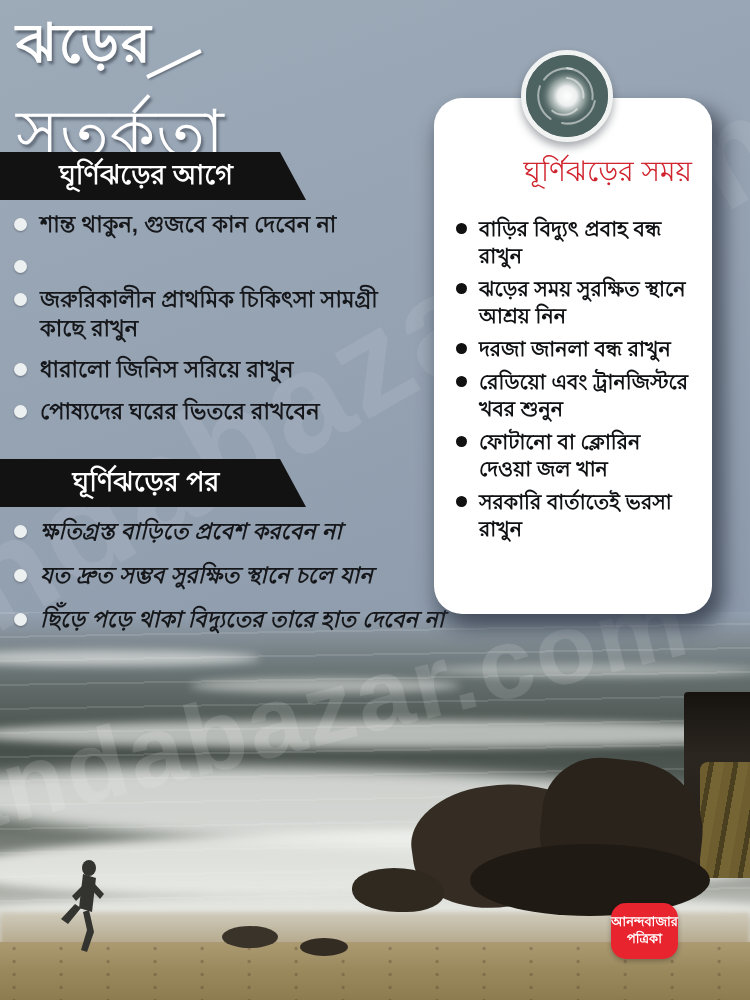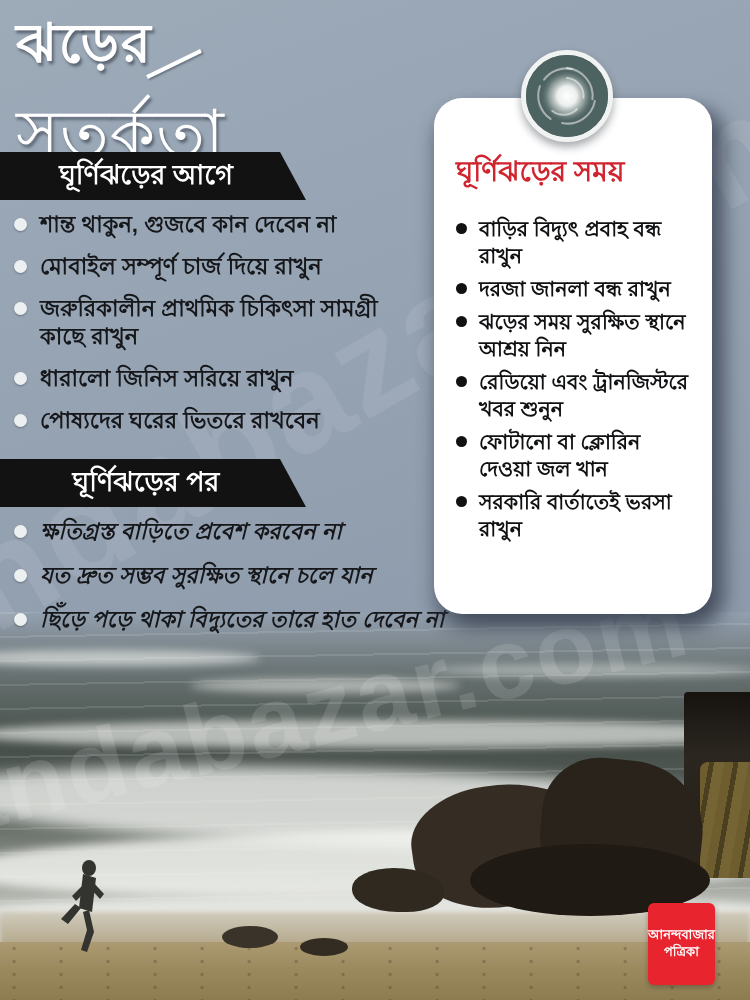--- a/index.html
+++ b/index.html
@@ -30,21 +30,21 @@
   .list{position:absolute;margin:0;padding:0;list-style:none;display:flex;flex-direction:column;z-index:3;}
   .list-before{left:14px;top:211px;width:412px;gap:13px;}
   .list-after{left:14px;top:518px;width:440px;gap:15px;font-style:italic;}
   .item{display:flex;gap:13px;font-size:22.5px;font-weight:bold;color:#15171a;line-height:1.28;}
   .dot{flex:0 0 auto;width:13px;height:13px;border-radius:50%;background:#edf0f1;margin-top:7px;
     box-shadow:0 1px 2px rgba(20,25,35,0.35);}
   
   .card{position:absolute;left:434px;top:98px;width:278px;height:516px;background:#ffffff;
     border-radius:28px;z-index:4;box-sizing:border-box;padding:52px 20px 0 22px;
     box-shadow:14px 10px 18px rgba(42,50,64,0.55), 0 14px 18px rgba(42,50,64,0.45);}
-  .card-heading{margin:0 0 18px;color:#d0242e;font-size:28px;font-weight:bold;text-align:left;}
+  .card-heading{margin:0 0 18px;color:#d0242e;font-size:28px;font-weight:normal;text-align:right;}
   .card-list{position:static;display:flex;flex-direction:column;gap:6px;margin:0;padding:0;list-style:none;}
   .card-list .item{font-size:20.5px;gap:12px;line-height:1.32;color:#101113;}
   .card-list .dot{width:11px;height:11px;background:#111;margin-top:8px;box-shadow:none;}
   
   .cyclone{position:absolute;left:521px;top:50px;width:92px;height:92px;border-radius:50%;
     z-index:5;border:5px solid #f1f3f2;box-sizing:border-box;background:#4d6361;
     box-shadow:0 5px 9px rgba(35,42,55,0.4);overflow:hidden;}
   .cyclone svg{display:block;width:100%;height:100%;}
   
   .photo{position:absolute;left:0;top:612px;width:750px;height:388px;z-index:1;}
@@ -74,22 +74,22 @@
   .r3{left:470px;top:232px;width:240px;height:72px;background:#201a14;border-radius:50%;}
   .r4{left:352px;top:256px;width:92px;height:44px;background:#2f2920;border-radius:50% 60% 45% 55%;}
   .r5{left:222px;top:314px;width:56px;height:22px;background:#3a332a;border-radius:50%;}
   .r6{left:300px;top:326px;width:48px;height:18px;background:#332c23;border-radius:50%;}
   .structure{left:684px;top:80px;width:66px;height:182px;
     background:linear-gradient(180deg,#16130f 0%,#2b2620 35%,#231e18 100%);border-radius:4px 0 0 4px;}
   .machine{left:700px;top:150px;width:50px;height:116px;border-radius:8px 0 0 6px;
     background:repeating-linear-gradient(100deg,#6e5e2f 0 9px,#4a3f1f 9px 14px,#756434 14px 24px);}
   .runner{position:absolute;left:58px;top:246px;width:58px;height:104px;}
   
-  .logo{position:absolute;left:648px;top:903px;width:67px;height:82px;background:#e8242f;
-    border-radius:6px;z-index:6;color:#fff;font-weight:bold;font-size:13px;line-height:1.3;
+  .logo{position:absolute;left:611px;top:903px;width:67px;height:56px;background:#e8242f;
+    border-radius:15px;z-index:6;color:#fff;font-weight:bold;font-size:13px;line-height:1.3;
     display:flex;flex-direction:column;align-items:center;justify-content:center;text-align:center;
     box-shadow:0 2px 5px rgba(20,20,20,0.3);}
 </style>
 </head>
 <body>
 
 <div class="poster">
 
   <div class="watermark wm1">anandabazar.com</div>
   <div class="watermark wm2">anandabazar.com</div>
@@ -136,21 +136,20 @@
   </div>
   <ul class="list list-before">
 
       <li class="item">
         <span class="dot"></span>
         <span>শান্ত থাকুন, গুজবে কান দেবেন না</span>
       </li>
 
       <li class="item">
         <span class="dot"></span>
-        <span>মোবাইল সম্পূর্ণ চার্জ দিয়ে রাখুন</span>
       </li>
 
       <li class="item">
         <span class="dot"></span>
         <span>জরুরিকালীন প্রাথমিক চিকিৎসা সামগ্রী কাছে রাখুন</span>
       </li>
 
       <li class="item">
         <span class="dot"></span>
         <span>ধারালো জিনিস সরিয়ে রাখুন</span>
@@ -187,26 +186,26 @@
     <h2 class="card-heading">ঘূর্ণিঝড়ের সময়</h2>
     <ul class="list card-list">
 
         <li class="item">
           <span class="dot"></span>
           <span>বাড়ির বিদ্যুৎ প্রবাহ বন্ধ রাখুন</span>
         </li>
 
         <li class="item">
           <span class="dot"></span>
+          <span>ঝড়ের সময় সুরক্ষিত স্থানে আশ্রয় নিন</span>
+        </li>
+
+        <li class="item">
+          <span class="dot"></span>
           <span>দরজা জানলা বন্ধ রাখুন</span>
-        </li>
-
-        <li class="item">
-          <span class="dot"></span>
-          <span>ঝড়ের সময় সুরক্ষিত স্থানে আশ্রয় নিন</span>
         </li>
 
         <li class="item">
           <span class="dot"></span>
           <span>রেডিয়ো এবং ট্রানজিস্টরে খবর শুনুন</span>
         </li>
 
         <li class="item">
           <span class="dot"></span>
           <span>ফোটানো বা ক্লোরিন দেওয়া জল খান</span>

